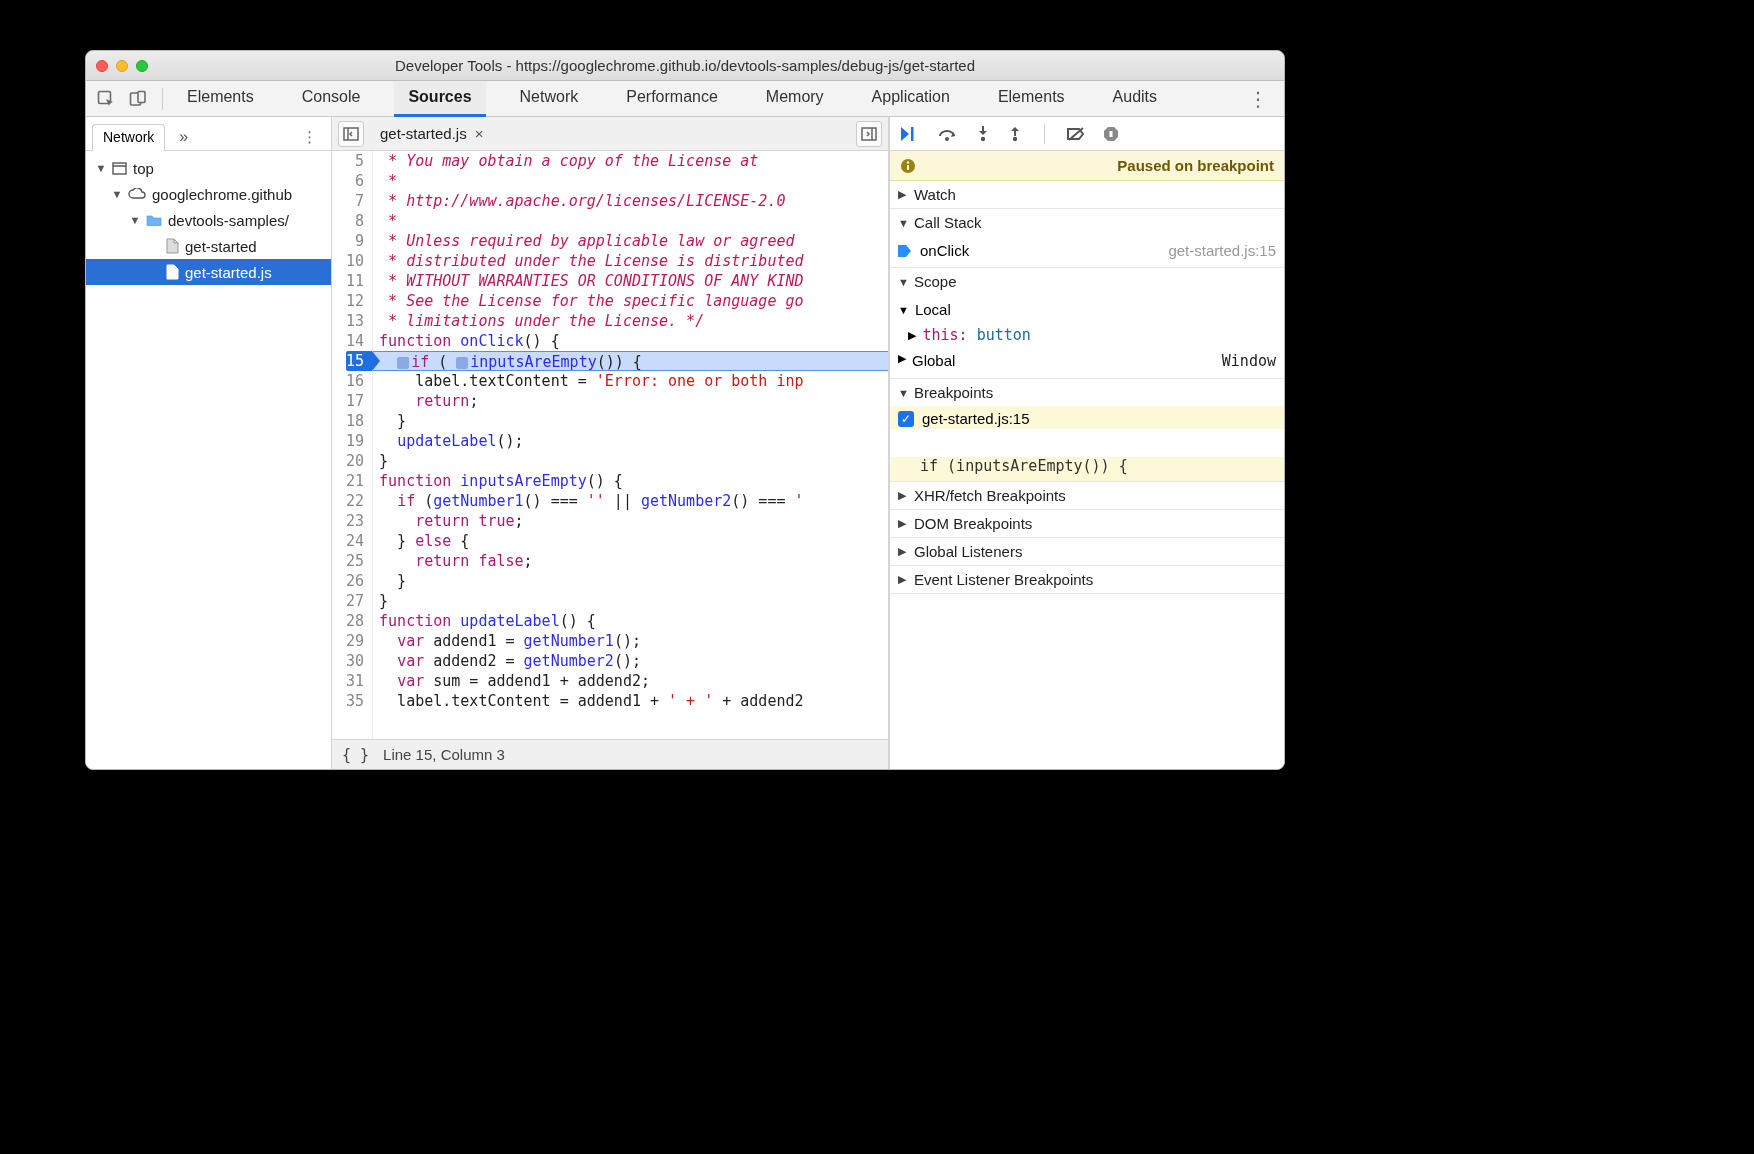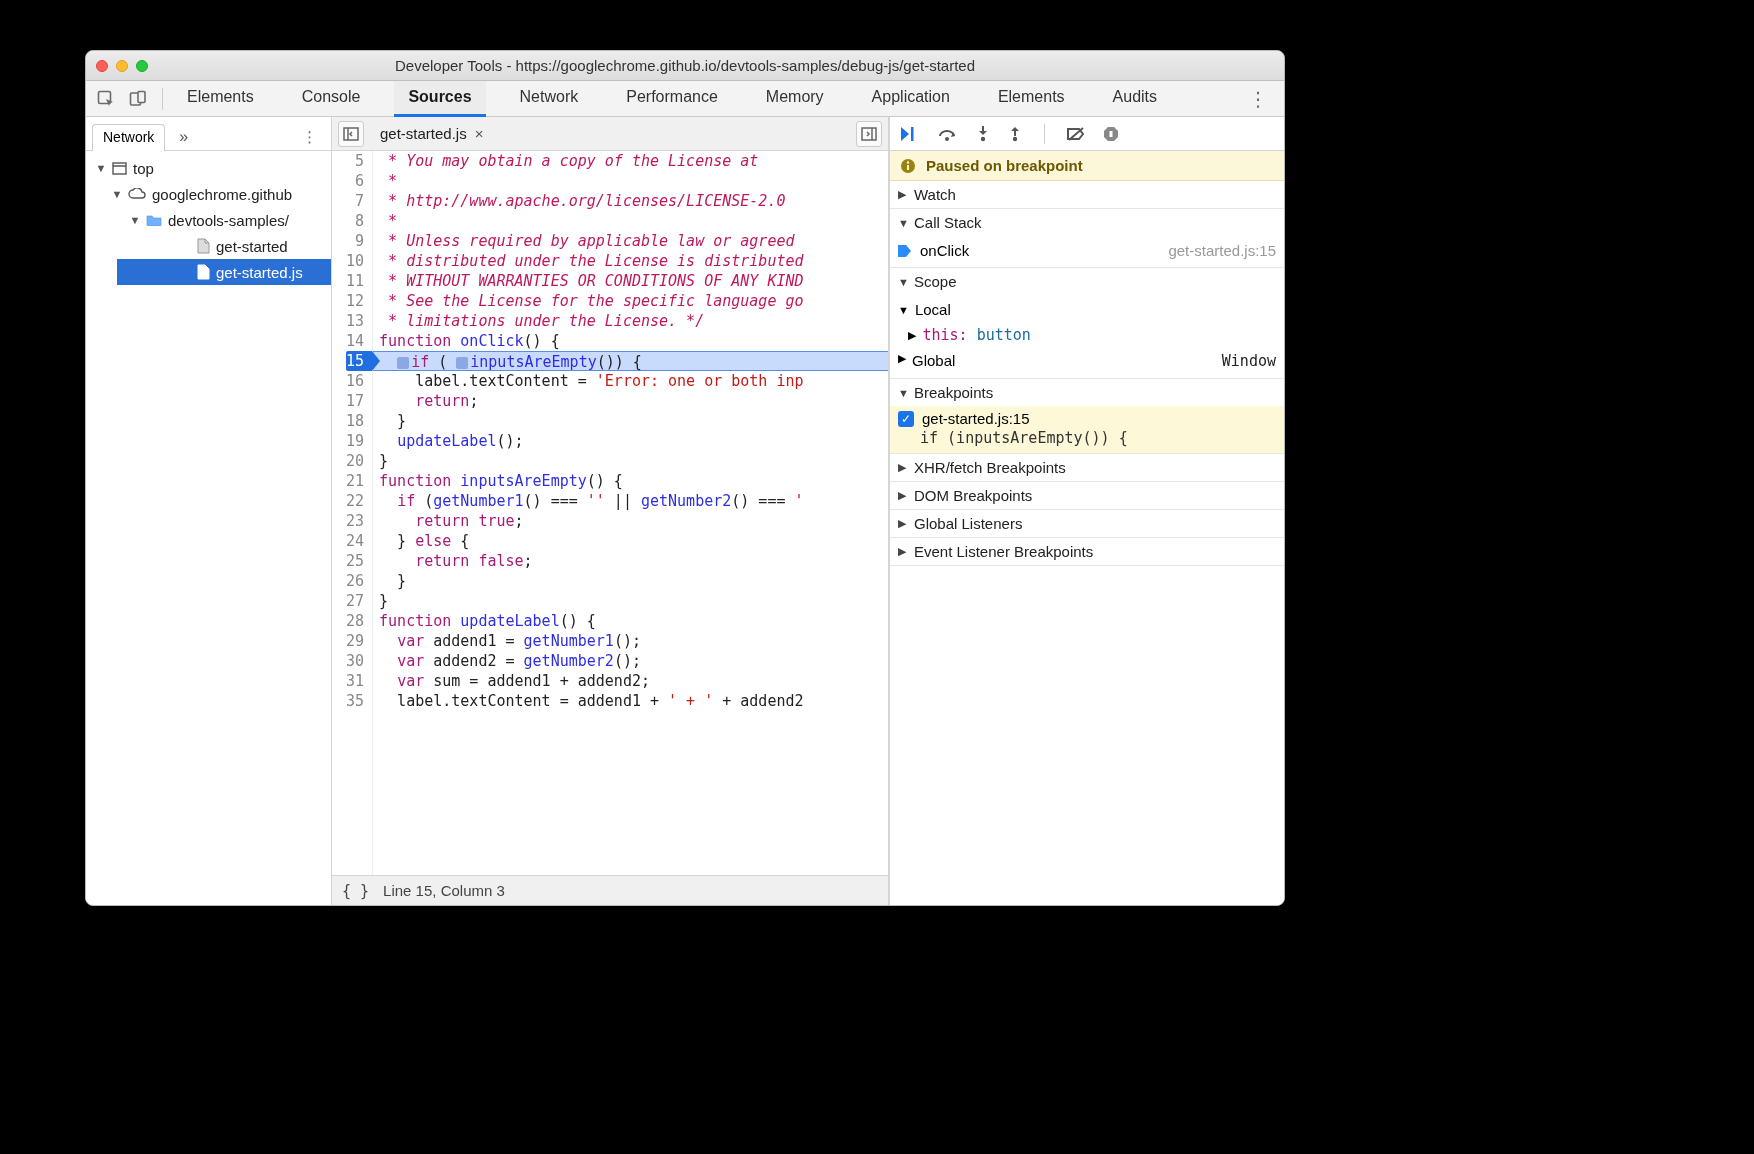--- a/index.html
+++ b/index.html
@@ -9,21 +9,21 @@
     font-size: 15px;
     display: flex;
     align-items: flex-start;
     justify-content: center;
     min-height: 1154px;
     width: 1754px;
   }
   .window {
     position: absolute;
     left: 85px; top: 50px;
-    width: 1200px; height: 856px;
+    width: 1200px; height: 720px;
     background: #f0f0f0;
     border-radius: 8px;
     border: 1px solid #b8b8b8;
     box-shadow: 0 30px 60px rgba(0,0,0,.55), 0 0 0 1px rgba(0,0,0,.05);
     display: flex; flex-direction: column;
     overflow: hidden;
   }
 
   
   .titlebar {
@@ -69,21 +69,21 @@
   .nav { width:246px; background:#fff; display:flex;flex-direction:column;}
   .nav-tabs { height:34px;border-bottom:1px solid #d5d5d5;display:flex;align-items:flex-end;padding:0 6px;gap:8px;}
   .nav-tab { padding:4px 10px 6px; border:1px solid #ccc; border-bottom:none; border-radius:4px 4px 0 0; background:#f6f6f6; font-size:14px; margin-bottom:-1px; background:#fff;}
   .nav-more { padding:4px 6px; color:#555; font-size:16px;}
   .nav-kebab{margin-left:auto;padding:4px 8px;color:#666;}
   .tree{flex:1;overflow:auto;font-size:15px;color:#222;padding-top:4px;}
   .tree-row{display:flex;align-items:center;gap:6px;height:26px;padding-left:4px;cursor:pointer;white-space:nowrap;}
   .tree-row .arrow{width:10px;display:inline-flex;justify-content:center;color:#555;font-size:11px;}
   .tree-row.selected{background:#2a6fd6;color:#fff;}
   .tree-row.selected svg{fill:#fff;stroke:#fff;}
-  .ind1{padding-left:10px;} .ind2{padding-left:26px;} .ind3{padding-left:44px;} .ind4{padding-left:64px;margin-left:31px;}
+  .ind1{padding-left:10px;} .ind2{padding-left:26px;} .ind3{padding-left:44px;} .ind4{padding-left:64px;}
   .file-ic,.folder-ic,.cloud-ic,.frame-ic{display:inline-flex;}
 
   
   .editor { flex:1; display:flex; flex-direction:column; min-width:0;}
   .editor-head{height:34px;border-bottom:1px solid #d5d5d5;display:flex;align-items:center;padding:0 6px;gap:8px;}
   .ed-btn{width:26px;height:26px;border:1px solid #ccc;border-radius:3px;display:flex;align-items:center;justify-content:center;background:#fafafa;cursor:pointer;color:#555;}
   .ed-tab{display:flex;align-items:center;gap:8px;padding:4px 8px;font-size:15px;color:#222;}
   .ed-tab .close{color:#555;cursor:pointer;font-size:15px;}
   .editor-head .spacer{flex:1;}
   .code-wrap{flex:1;display:flex;min-height:0;overflow:hidden;background:#fff;}
@@ -101,33 +101,33 @@
   .cm-bool{color:#a71a77;}
   .bp-marker{display:inline-block;width:12px;height:12px;background:#8aa8e6;border-radius:2px;margin-right:2px;vertical-align:middle;}
   .status-line{height:30px;border-top:1px solid #d5d5d5;display:flex;align-items:center;gap:14px;padding:0 10px;color:#444;font-size:15px;}
   .curly{font-family:Menlo,monospace;}
 
   
   .dbg{width:395px;background:#fff;display:flex;flex-direction:column;border-left:1px solid #d5d5d5;min-height:0;}
   .dbg-toolbar{height:34px;border-bottom:1px solid #d5d5d5;display:flex;align-items:center;padding:0 10px;gap:18px;color:#555;}
   .dbg-toolbar .i{cursor:pointer;display:flex;align-items:center;}
   .dbg-toolbar .sep{width:1px;height:20px;background:#ccc;margin:0 4px;}
-  .dbg-banner{background:#fdf7d9;border-bottom:1px solid #e9e0a6;padding:6px 10px;display:flex;align-items:center;gap:10px;color:#6d5a00;font-weight:600;}
+  .dbg-banner{background:#fdf7d9;border-bottom:1px solid #e9e0a6;padding:6px 10px;display:flex;align-items:center;gap:10px;color:#6d5a00;font-weight:600;justify-content:space-between;}
   .dbg-sect{border-bottom:1px solid #e6e6e6;}
   .sect-head{display:flex;align-items:center;gap:6px;padding:5px 8px;font-size:15px;color:#222;cursor:pointer;}
   .sect-head .tri{width:10px;font-size:11px;color:#444;}
   .sect-body{padding:2px 0 4px 0;font-size:15px;}
   .stack-row{display:flex;align-items:center;gap:8px;padding:4px 8px;}
   .stack-row .loc{margin-left:auto;color:#999;}
   .scope-sub{padding:4px 8px 4px 18px;display:flex;align-items:center;gap:6px;}
   .scope-val{font-family:Menlo,monospace;color:#a71a77;}
   .scope-global{display:flex;padding:4px 8px;}
   .scope-global .v{margin-left:auto;font-family:Menlo,monospace;color:#222;}
   .bp-row{background:#fdf9d8;padding:4px 8px 2px;display:flex;align-items:center;gap:8px;}
-  .bp-code{background:#fdf9d8;padding:0 8px 6px 30px;font-family:Menlo,monospace;color:#333;}
+  .bp-code{background:#fdf9d8;padding:0 8px 6px 30px;font-family:Menlo,monospace;color:#333;margin-top:28px;}
   .cb{width:16px;height:16px;border-radius:3px;background:#1a73e8;display:inline-flex;align-items:center;justify-content:center;color:#fff;font-size:12px;}
 
   svg{display:block;}
 </style>
 </head>
 <body>
 
 <div class="window">
 
   <div class="titlebar">

